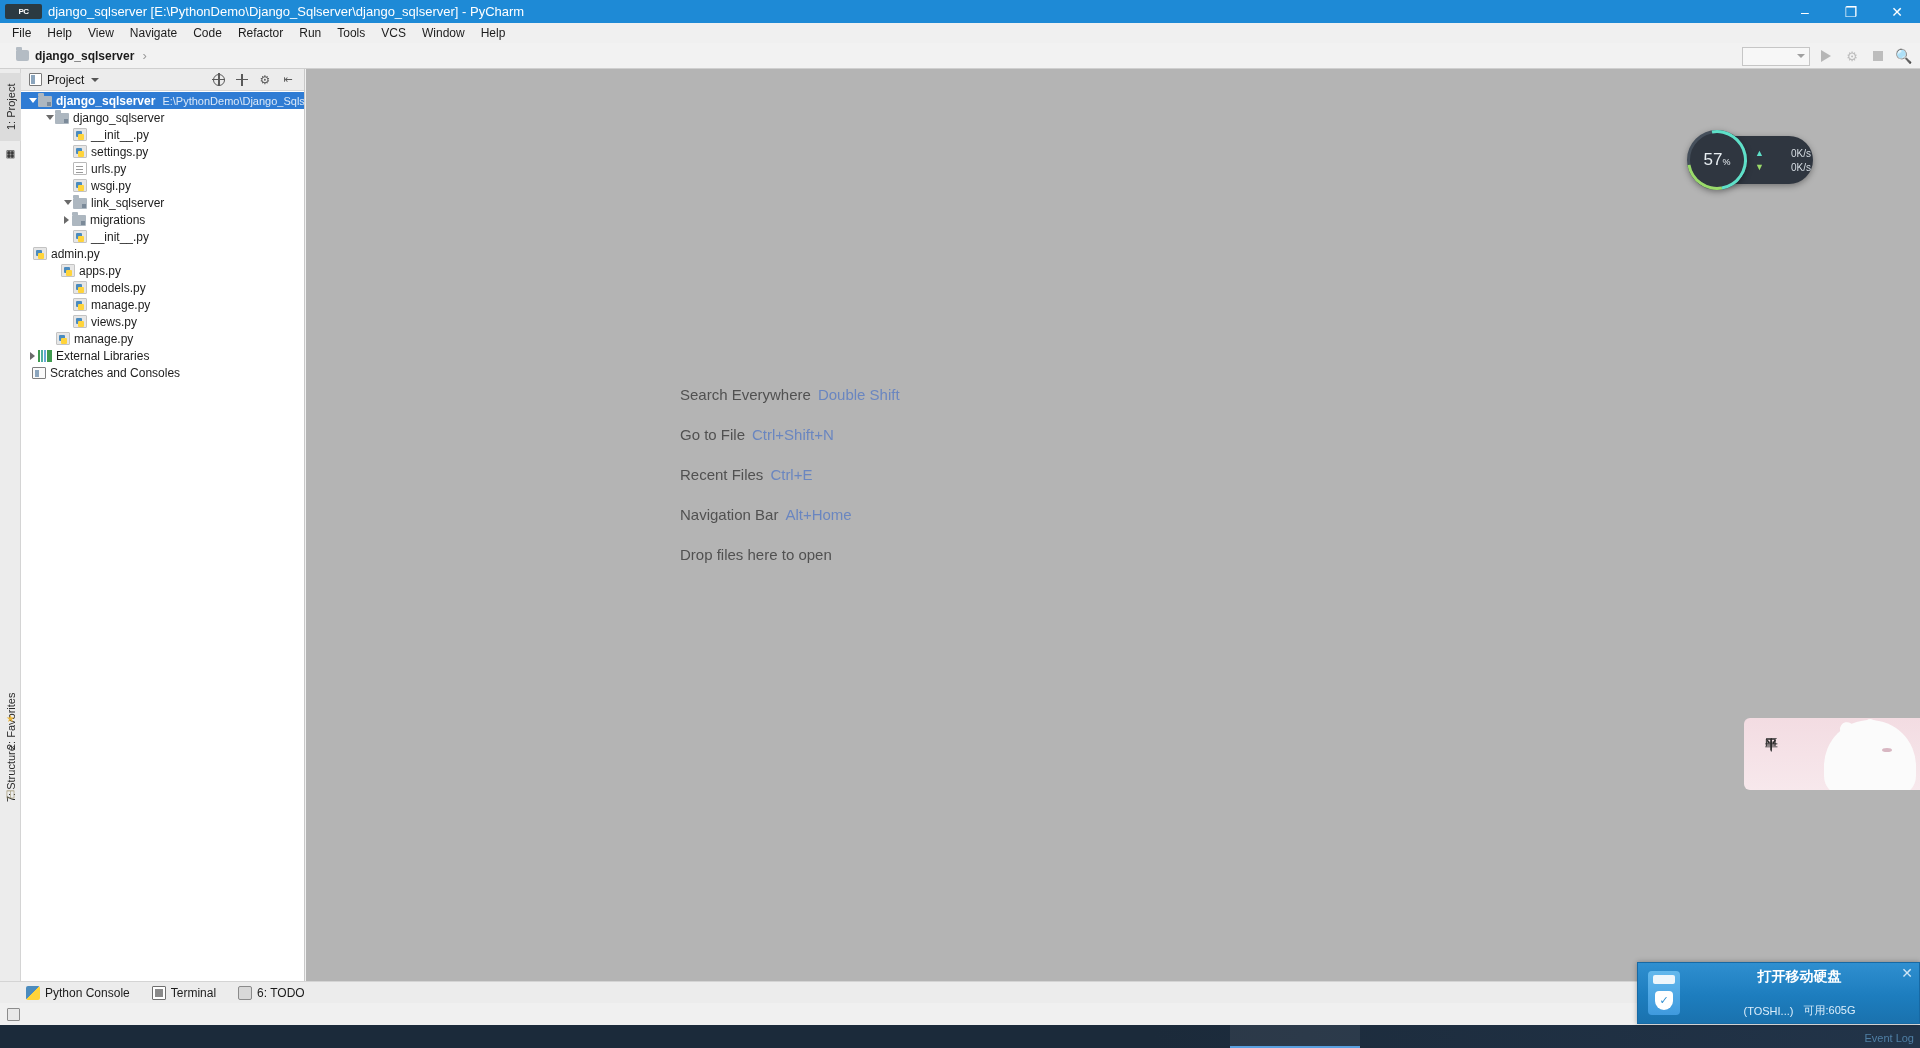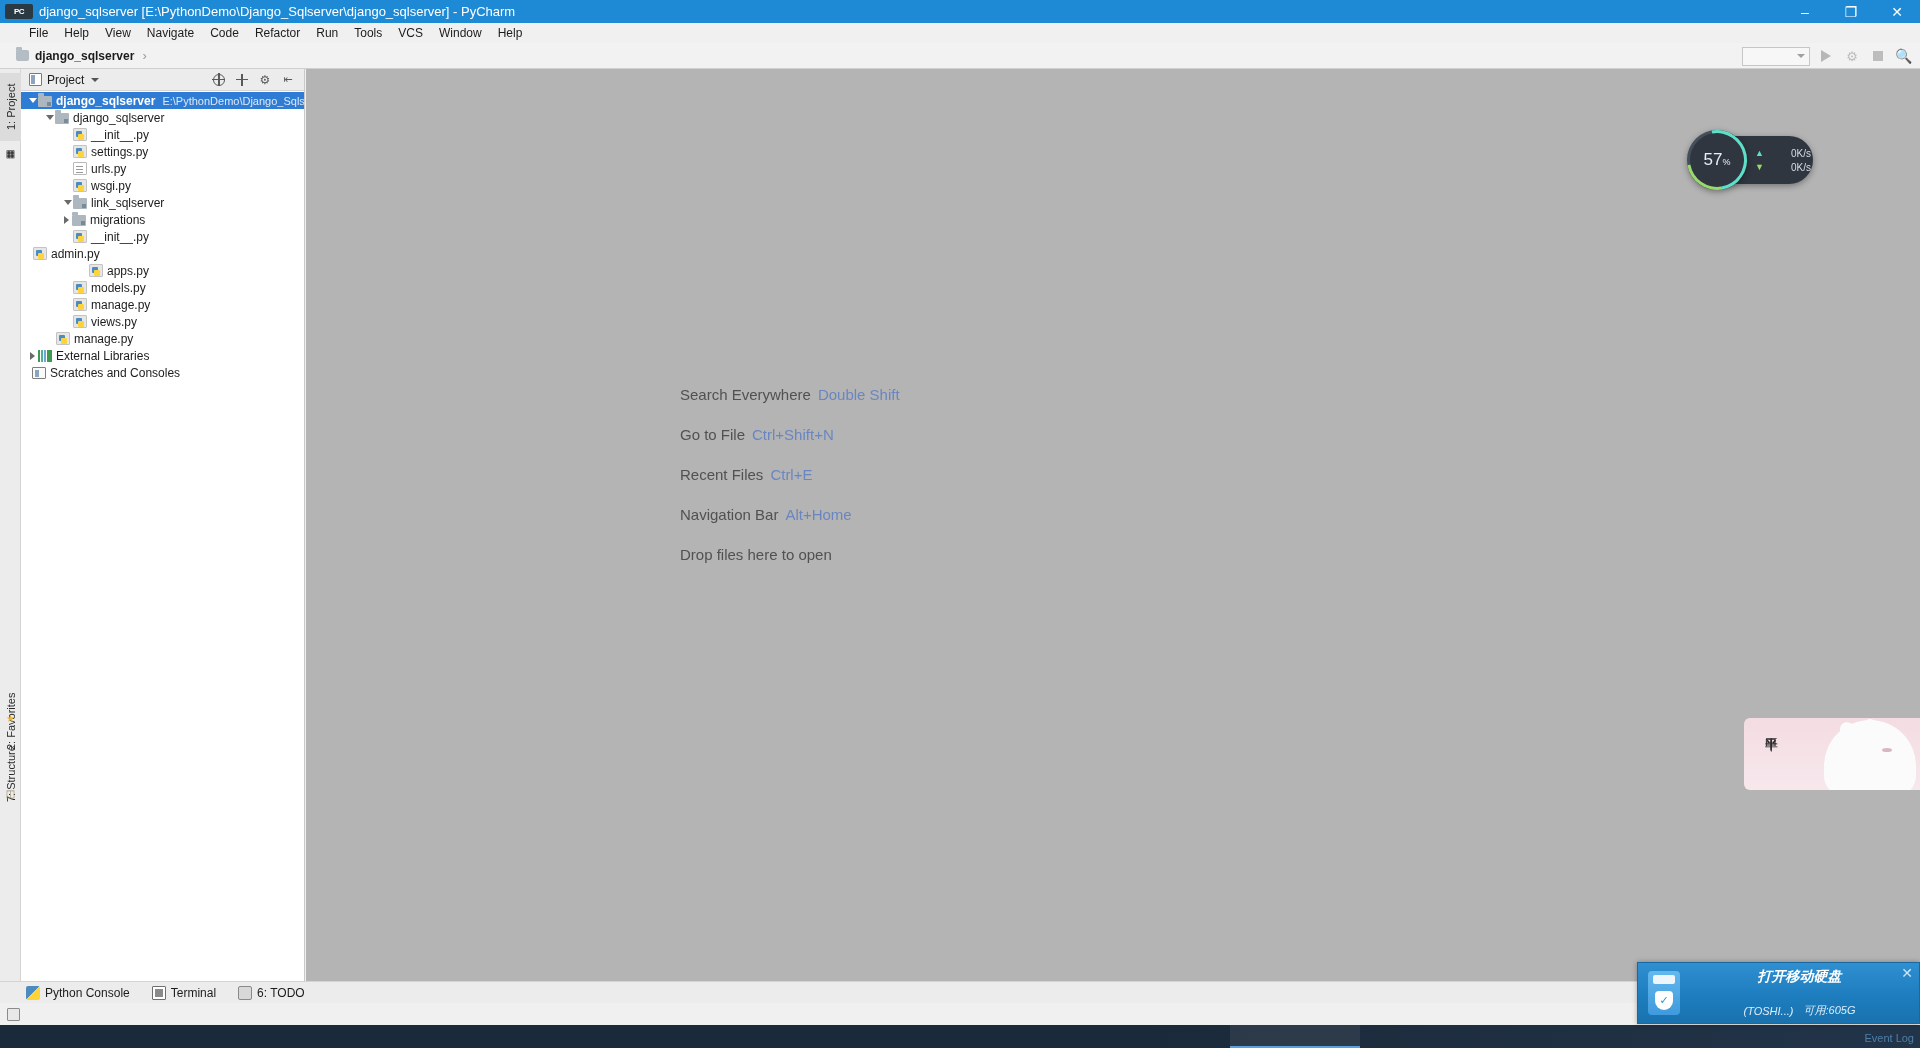--- a/index.html
+++ b/index.html
@@ -17,21 +17,21 @@
   }
 
   
   .titlebar {
     position: absolute; top: 0; left: 0;
     width: 1920px; height: 23px;
     background: #1e8ad6;
     display: flex; align-items: center;
   }
   .title-icon {
-    width: 28px; height: 15px; margin-left: 5px; margin-right: 6px;
+    width: 37px; height: 15px; margin-left: 5px; margin-right: 6px;
     background: #2b3a42; border-radius: 2px;
     color: #ffffff; font-size: 8px; font-weight: bold;
     display: flex; align-items: center; justify-content: center;
     letter-spacing: -0.5px;
   }
   .title-text {
     color: #ffffff; font-size: 13px; white-space: nowrap;
   }
   .win-buttons {
     position: absolute; right: 0; top: 0; height: 23px;
@@ -42,21 +42,21 @@
     color: #ffffff; font-size: 14px; line-height: 1;
   }
   .win-glyph { display: block; }
 
   
   .menubar {
     position: absolute; top: 23px; left: 0;
     width: 1920px; height: 20px;
     background: #f0f0f0;
     display: flex; align-items: center;
-    padding-left: 21px;
+    padding-left: 4px;
     border-bottom: 0px solid #dcdcdc;
   }
   .menu-item {
     font-size: 12px; color: #1c1c1c;
     padding: 2px 8px; white-space: nowrap;
   }
 
   
   .navbar {
     position: absolute; top: 43px; left: 0;
@@ -395,21 +395,21 @@
     width: 22px; height: 9px; background: #eef6fb; border-radius: 2px;
   }
   .notif-shield {
     width: 18px; height: 19px; margin-bottom: 5px;
     background: #ffffff; border-radius: 4px 4px 9px 9px;
     display: flex; align-items: center; justify-content: center;
     color: #2f8fd0; font-size: 11px;
   }
   .notif-body {
     flex: 1; display: flex; flex-direction: column;
-    align-items: center; justify-content: center; gap: 17px; font-style: italic;
+    align-items: center; justify-content: center; gap: 17px;
   }
   .notif-title { color: #ffffff; font-size: 14px; font-weight: bold; }
   .notif-sub { color: #dceefb; font-size: 11px; display: flex; align-items: center; gap: 10px; }
   .notif-close {
     position: absolute; right: 6px; top: 2px;
     color: #cfe6f7; font-size: 14px;
   }
   .eventlog {
     position: absolute; right: 6px; bottom: 4px;
     font-size: 11px; color: #4f7fa5;
@@ -557,21 +557,21 @@
         <div class="trow" style="padding-left: 40px;">
           <span class="twist"></span>
           <span class="ticon py"></span>
           <span class="tlabel">__init__.py</span>
         </div>
         <div class="trow" style="">
           <span class="twist"></span>
           <span class="ticon py"></span>
           <span class="tlabel">admin.py</span>
         </div>
-        <div class="trow" style="padding-left: 56px;">
+        <div class="trow" style="padding-left: 28px;">
           <span class="twist"></span>
           <span class="ticon py"></span>
           <span class="tlabel">apps.py</span>
         </div>
         <div class="trow" style="padding-left: 40px;">
           <span class="twist"></span>
           <span class="ticon py"></span>
           <span class="tlabel">models.py</span>
         </div>
         <div class="trow" style="padding-left: 40px;">

